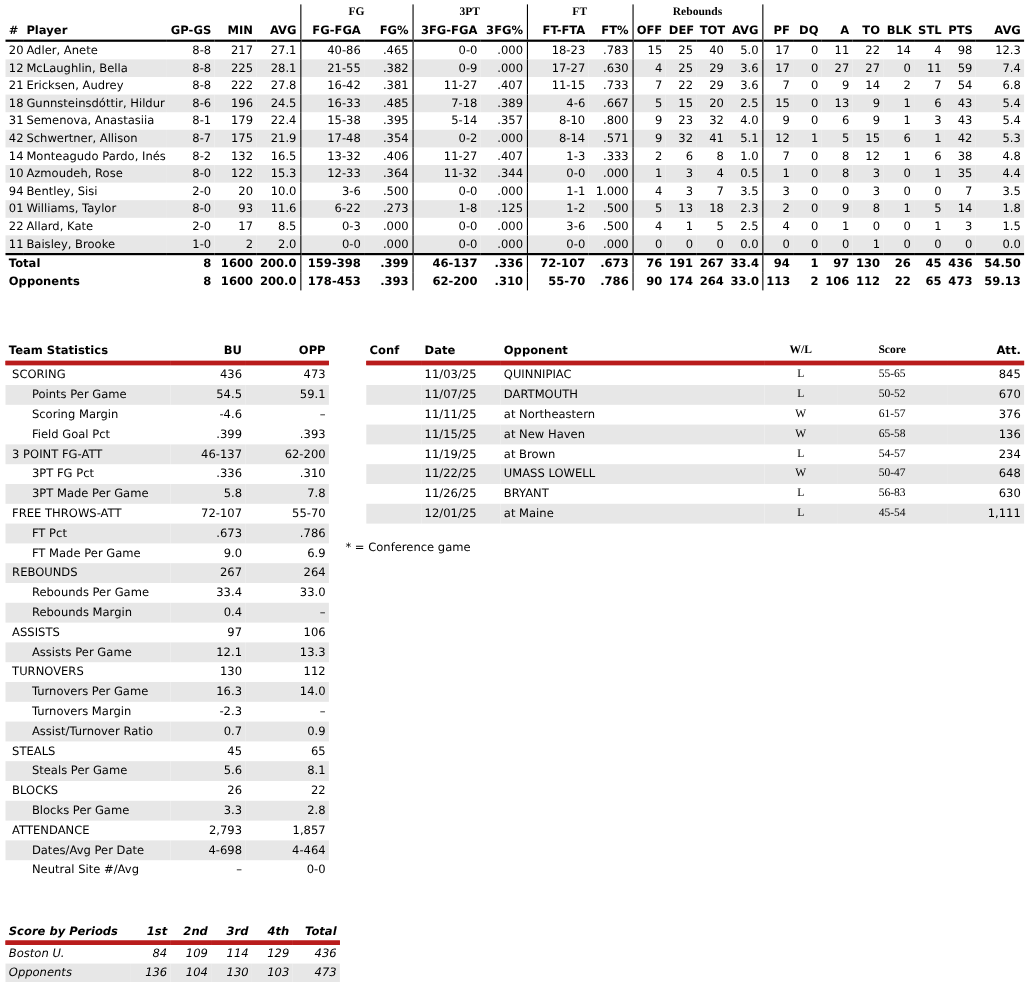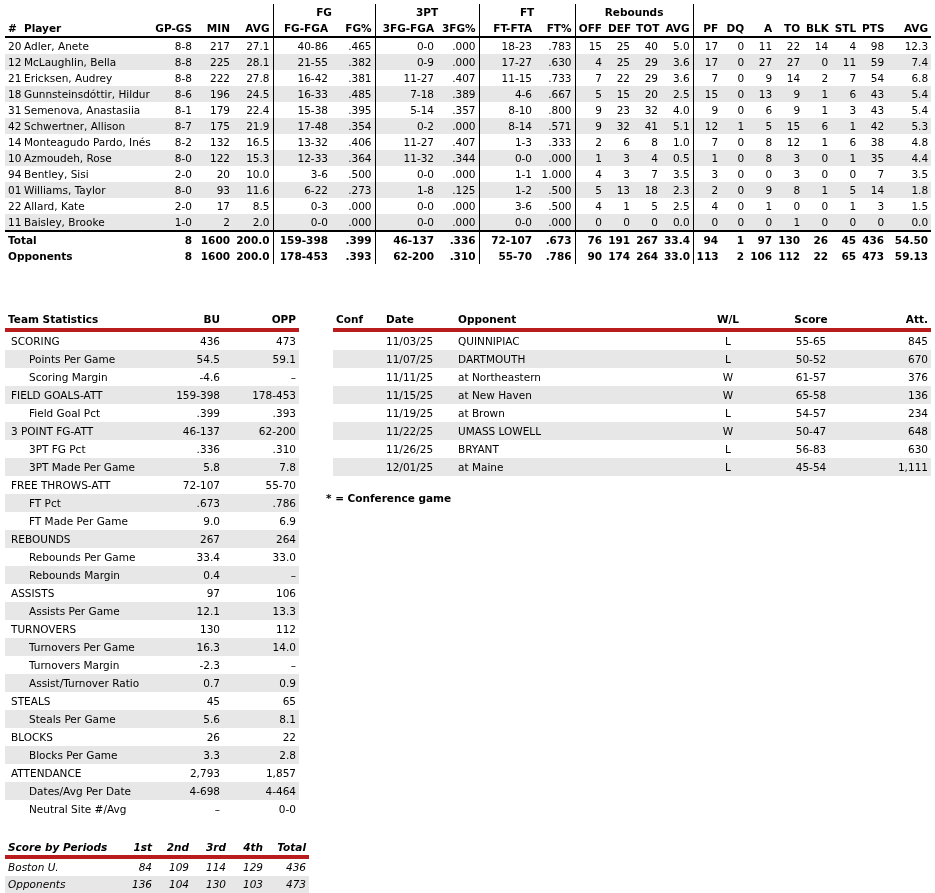--- a/index.html
+++ b/index.html
@@ -8,32 +8,32 @@
     width:935px;height:893px;
     background:#ffffff;color:#000;
     font-family:"DejaVu Sans", "Liberation Sans", sans-serif;
     font-size:10.5px;
     overflow:hidden;
   }
   .section{position:absolute;}
   #player-section{left:5px;top:4px;width:926px;}
   #team-stats-section{left:5px;top:310px;width:294px;}
   #games-section{left:333px;top:310px;width:598px;}
-  #footnote{left:326px;top:492px;font-weight:bold;}
+  #footnote{left:314px;top:492px;}
   #periods-section{left:5px;top:840px;width:304px;}
 
   table{border-collapse:collapse;table-layout:fixed;width:100%;}
   th,td{
     padding:0 3px;height:16px;line-height:16px;
     white-space:nowrap;font-weight:normal;font-size:10.5px;
   }
   thead th{font-weight:bold;}
   .left{text-align:left;}
   .num{text-align:right;}
-  .ctr{text-align:center;}
+  .ctr{text-align:center;font-family:Liberation Serif, serif;}
   .bl{border-left:1px solid #000;}
   .colhead th{border-bottom:2px solid #000;}
   tr.stripe td{background:var(--stripe,#e7e7e7);}
   tr.total-row td{font-weight:bold;border-top:2px solid #000;}
   tr.opp-row td{font-weight:bold;}
 
   .ts th,.ts td,.games th,.games td{height:18px;line-height:18px;}
   .ts thead th,.games thead th,.periods thead th{border-bottom:4px solid #b91c1c;}
   .ts td.left{padding-left:6px;}
   .ts td.sub{padding-left:24px;}
@@ -482,25 +482,20 @@
         <tr class="stripe">
           <td class="left sub">Points Per Game</td>
           <td class="num">54.5</td>
           <td class="num">59.1</td>
         </tr>
         <tr>
           <td class="left sub">Scoring Margin</td>
           <td class="num">-4.6</td>
           <td class="num">–</td>
         </tr>
-        <tr class="stripe">
-          <td class="left">FIELD GOALS-ATT</td>
-          <td class="num">159-398</td>
-          <td class="num">178-453</td>
-        </tr>
         <tr>
           <td class="left sub">Field Goal Pct</td>
           <td class="num">.399</td>
           <td class="num">.393</td>
         </tr>
         <tr class="stripe">
           <td class="left">3 POINT FG-ATT</td>
           <td class="num">46-137</td>
           <td class="num">62-200</td>
         </tr>

